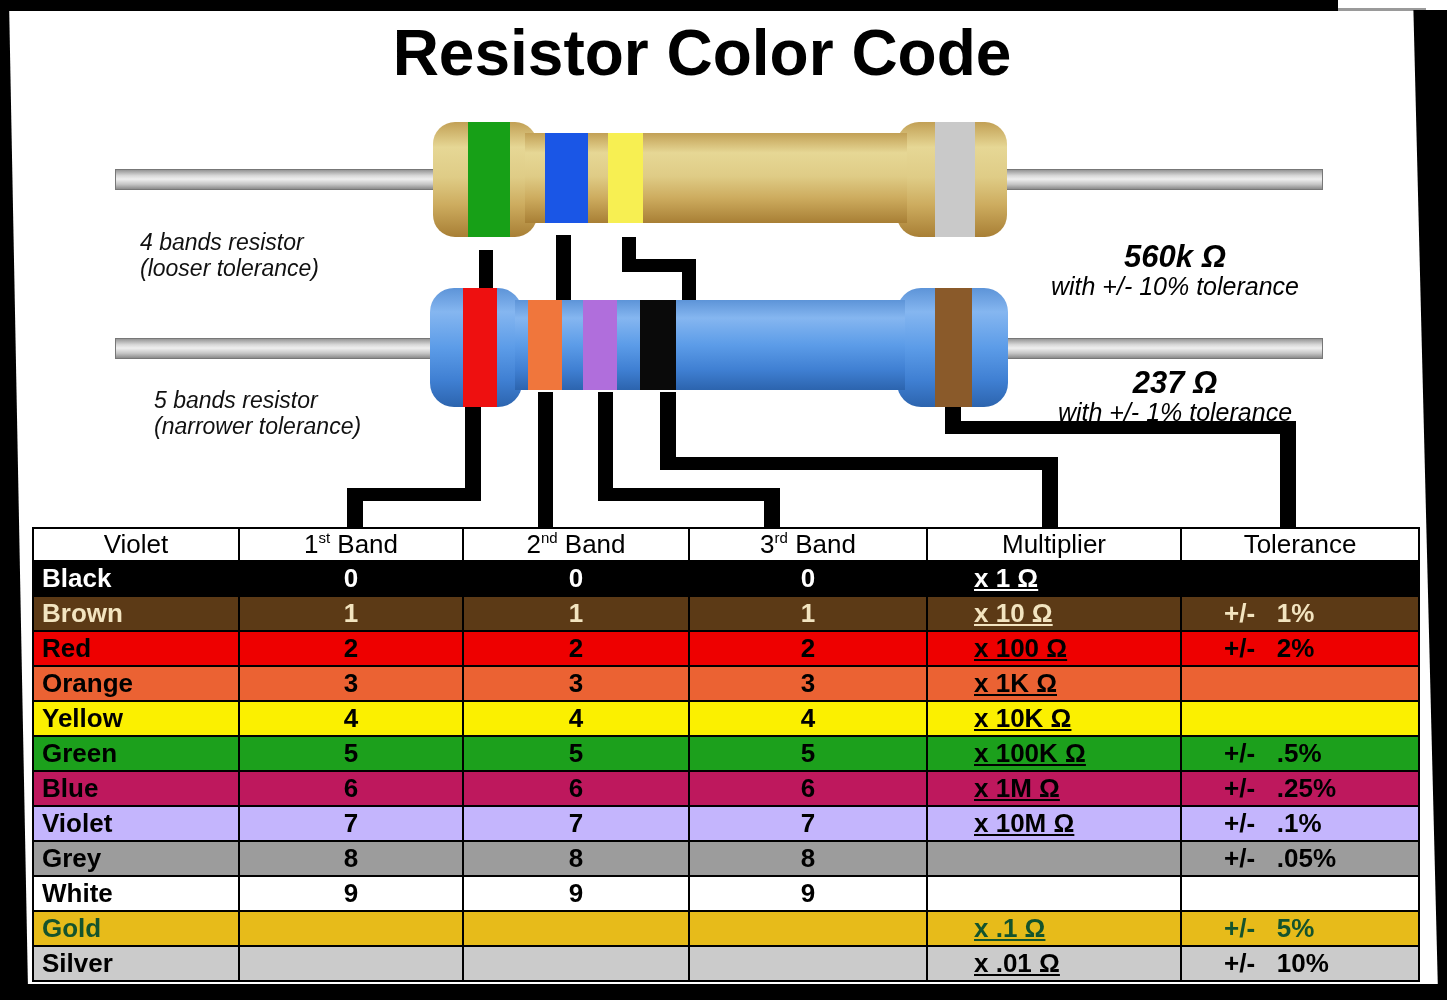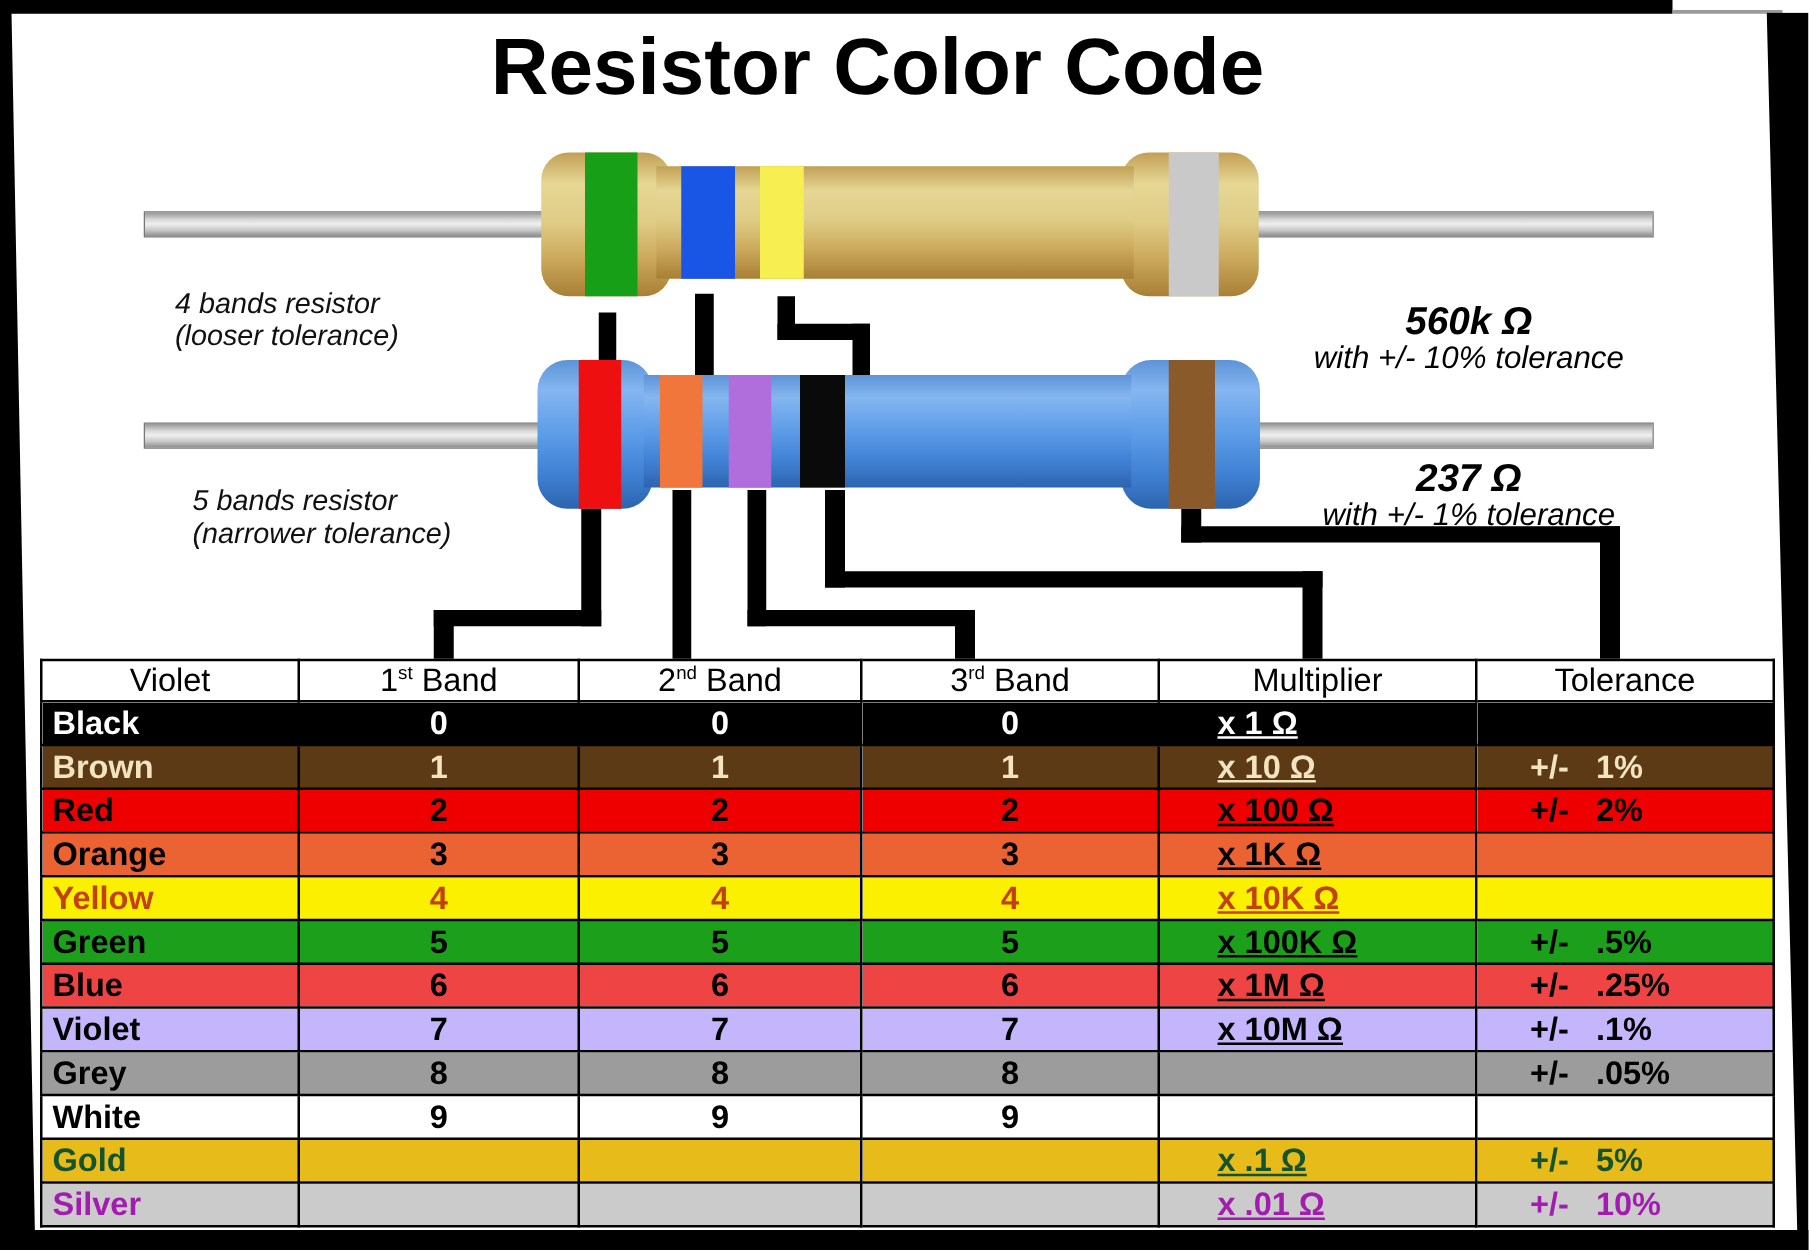--- a/index.html
+++ b/index.html
@@ -147,37 +147,37 @@
           <td class="tol">+/-   2%</td>
         </tr>
         <tr style="background: rgb(235, 98, 51); color: rgb(0, 0, 0);">
           <td class="name">Orange</td>
           <td class="num">3</td>
           <td class="num">3</td>
           <td class="num">3</td>
           <td class="mult">x 1K Ω</td>
           <td class="tol"></td>
         </tr>
-        <tr style="background: rgb(251, 240, 0); color: #c2410c;">
+        <tr style="background: rgb(251, 240, 0); color: #000000;">
           <td class="name">Yellow</td>
           <td class="num">4</td>
           <td class="num">4</td>
           <td class="num">4</td>
           <td class="mult">x 10K Ω</td>
           <td class="tol"></td>
         </tr>
         <tr style="background: rgb(28, 160, 28); color: rgb(0, 0, 0);">
           <td class="name">Green</td>
           <td class="num">5</td>
           <td class="num">5</td>
           <td class="num">5</td>
           <td class="mult">x 100K Ω</td>
           <td class="tol">+/-   .5%</td>
         </tr>
-        <tr style="background: #ef4444; color: rgb(0, 0, 0);">
+        <tr style="background: #be185d; color: rgb(0, 0, 0);">
           <td class="name">Blue</td>
           <td class="num">6</td>
           <td class="num">6</td>
           <td class="num">6</td>
           <td class="mult">x 1M Ω</td>
           <td class="tol">+/-   .25%</td>
         </tr>
         <tr style="background: #c4b5fd; color: rgb(0, 0, 0);">
           <td class="name">Violet</td>
           <td class="num">7</td>
@@ -203,21 +203,21 @@
           <td class="tol"></td>
         </tr>
         <tr style="background: rgb(231, 187, 26); color: #14532d; border-radius: 16px;">
           <td class="name">Gold</td>
           <td class="num"></td>
           <td class="num"></td>
           <td class="num"></td>
           <td class="mult">x .1 Ω</td>
           <td class="tol">+/-   5%</td>
         </tr>
-        <tr style="background: rgb(203, 203, 203); color: #a21caf;">
+        <tr style="background: rgb(203, 203, 203); color: #000000;">
           <td class="name">Silver</td>
           <td class="num"></td>
           <td class="num"></td>
           <td class="num"></td>
           <td class="mult">x .01 Ω</td>
           <td class="tol">+/-   10%</td>
         </tr>
       </tbody>
   </table>
 </div>

